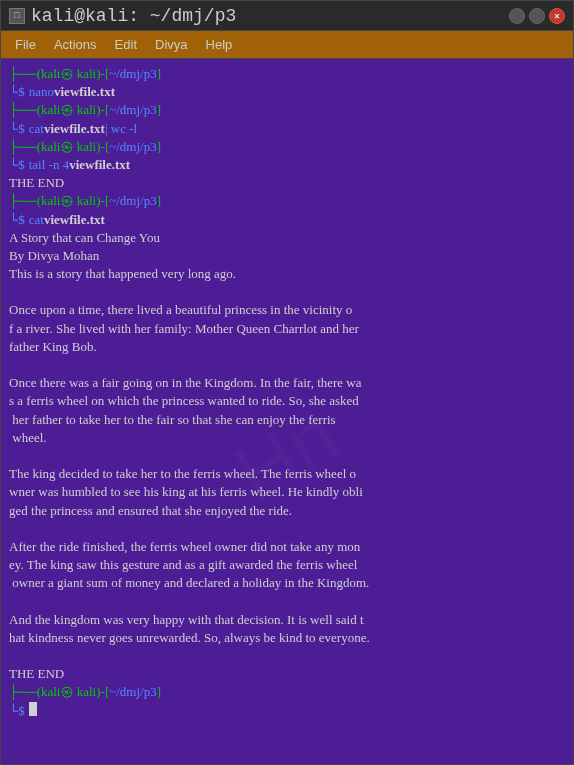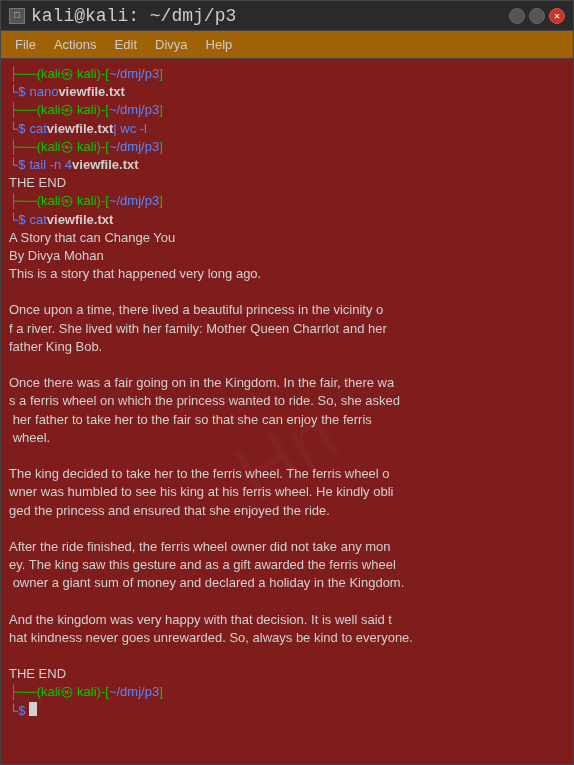--- a/index.html
+++ b/index.html
@@ -87,24 +87,24 @@
     .menu-item {
       color: #cccccc;
       font-size: 13px;
       font-family: sans-serif;
       padding: 2px 8px;
       cursor: pointer;
       border-radius: 3px;
     }
     .terminal-body {
       flex: 1;
-      background: #7f1d1d;
+      background: #4c1d95;
       padding: 6px 8px;
       overflow-y: auto;
-      font-family: Liberation Sans, sans-serif;
+      font-family: Liberation Serif, serif;
       font-size: 13px;
       line-height: 1.4;
       color: #d0d0d0;
     }
     .prompt-line {
       display: flex;
       align-items: flex-start;
       flex-wrap: wrap;
     }
     .prompt-user {

